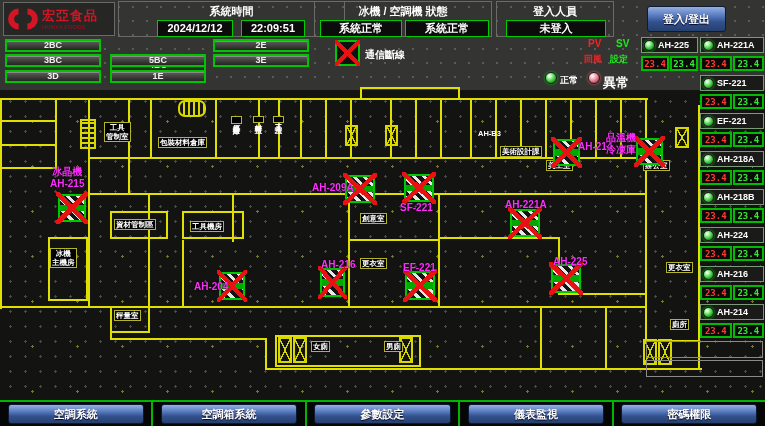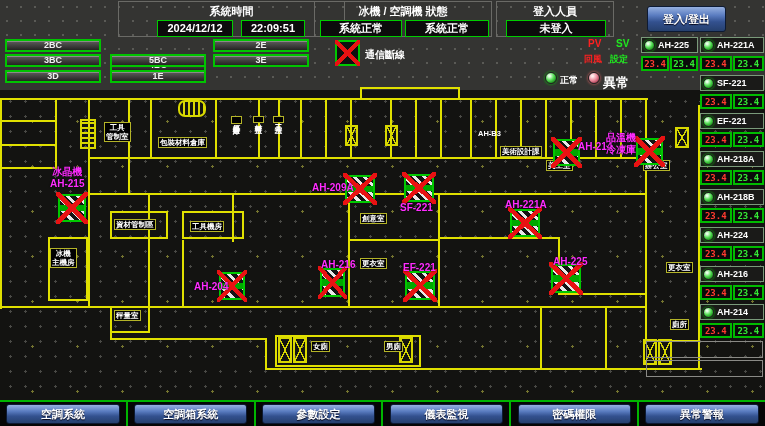--- a/index.html
+++ b/index.html
@@ -225,20 +225,30 @@
         <i class="d2"></i>
       </div>
       <div class="mlabel" style="left: 321px; top: 169px; position: absolute;">AH-216</div>
       <div class="ahx" style="left: 320px; top: 178px; width: 25px; height: 29px; position: absolute;">
         <i class="d1"></i>
         <i class="d2"></i>
       </div>
     </div>
 
   <header>
+    <div class="logo-box">
+      <svg width="30" height="22" viewBox="0 0 40 26">
+        <path d="M14 3 a10 10 0 1 0 0.2 20" stroke="#d41525" stroke-width="8" fill="none"></path>
+        <path d="M26 3 a10 10 0 1 1 -0.2 20" stroke="#d41525" stroke-width="8" fill="none"></path>
+      </svg>
+      <div class="logo-txt">
+        <div class="logo-main">宏亞食品</div>
+        <div class="logo-sub">HUNYA FOODS</div>
+      </div>
+    </div>
 
     <div class="sec" style="left:118px;width:227px;">
       <div class="sec-label">系統時間</div>
       <div class="vbox" style="left:38px;top:18px;width:74px;">2024/12/12</div>
       <div class="vbox" style="left:122px;top:18px;width:62px;">22:09:51</div>
     </div>
 
     <div class="sec" style="left:314px;width:178px;">
       <div class="sec-label">冰機 / 空調機 狀態</div>
       <div class="vbox" style="left:5px;top:18px;width:80px;">系統正常</div>
@@ -362,17 +372,14 @@
       </div>
     <div class="fcell">
         <button class="fbtn">參數設定</button>
       </div>
     <div class="fcell">
         <button class="fbtn">儀表監視</button>
       </div>
     <div class="fcell">
         <button class="fbtn">密碼權限</button>
       </div>
-    <div class="fcell">
-        <button class="fbtn">異常警報</button>
-      </div>
   </div>
 </div>
 
 </body></html>

